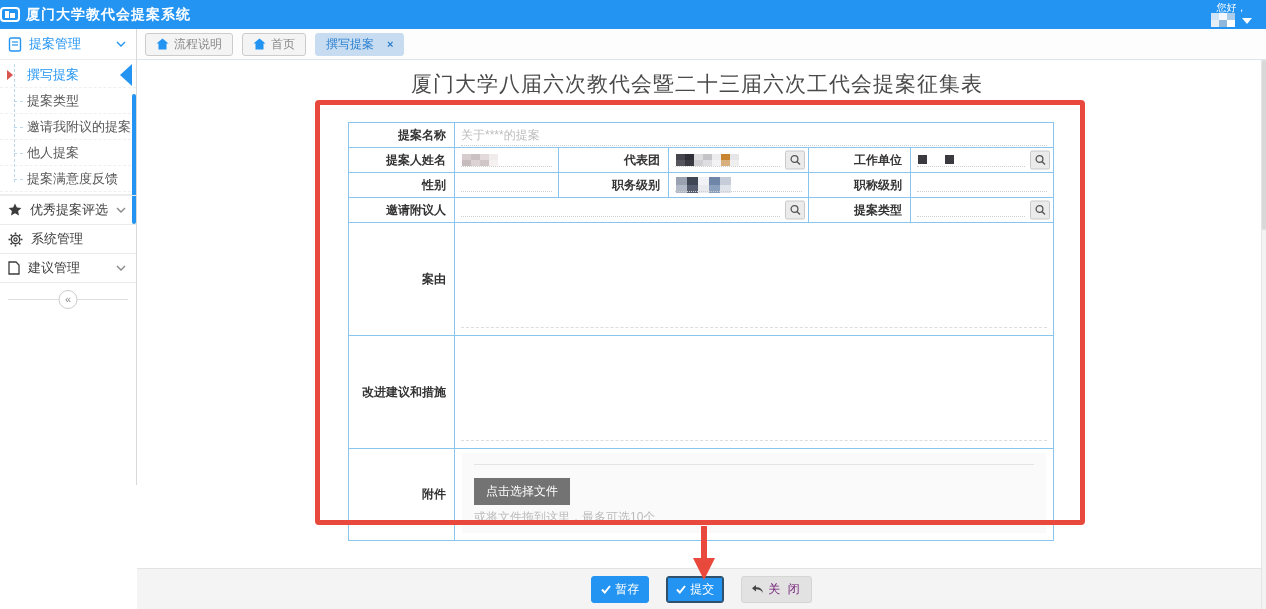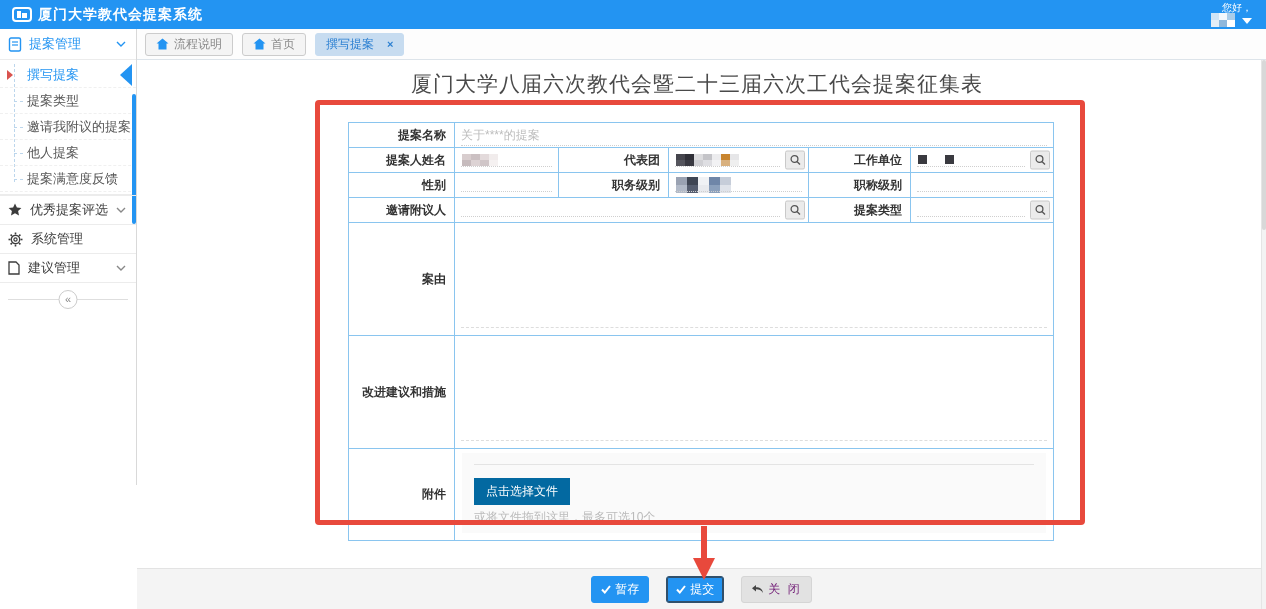--- a/index.html
+++ b/index.html
@@ -1,26 +1,26 @@
 <!DOCTYPE html>
 <html><head>
 <meta charset="utf-8">
 <style>
   * { margin:0; padding:0; box-sizing:border-box; }
   html,body { width:1266px; height:609px; }
   body { font-family:"Liberation Sans","DejaVu Sans",sans-serif; background:#fff; overflow:hidden; }
   #app { position:relative; width:1266px; height:609px; background:#fff; overflow:hidden; }
 
   
-  .topbar { position:absolute; left:0; top:0; width:1266px; height:29px; background:#2394f2; display:flex; align-items:center; padding:0 12px; z-index:5; }
+  .topbar { position:absolute; left:0; top:0; width:1266px; height:29px; background:#2394f2; display:flex; align-items:center; padding:0 0; z-index:5; }
   .logo-badge { width:20px; height:15px; border:2px solid #fff; border-radius:4px; margin-right:6px; position:relative; flex:0 0 auto; }
   .logo-badge::after { content:""; position:absolute; left:3px; top:2px; width:4px; height:7px; background:#fff; }
   .logo-badge::before { content:""; position:absolute; right:3px; top:4px; width:5px; height:5px; background:#fff; }
   .app-title { color:#fff; font-size:14px; font-weight:bold; letter-spacing:1px; }
-  .user-area { position:absolute; right:14px; top:2px; display:flex; flex-direction:column; align-items:flex-end; cursor:pointer; }
+  .user-area { position:absolute; right:14px; top:2px; display:flex; flex-direction:column; align-items:center; cursor:pointer; }
   .greeting { color:#fff; font-size:10px; line-height:11px; }
   .user-row { display:flex; align-items:center; gap:7px; }
   .caret-down { width:0; height:0; border-left:5px solid transparent; border-right:5px solid transparent; border-top:6px solid #fff; margin-top:2px; }
   .mosaic { display:grid; line-height:0; }
   .mosaic span { display:block; }
 
   
   .sidebar { position:absolute; left:0; top:29px; width:137px; height:456px; background:#fff; border-right:1px solid #d9d9d9; font-size:13px; color:#444; }
   .side-head { height:31px; display:flex; align-items:center; padding:0 8px; border-bottom:1px solid #ececec; cursor:pointer; position:relative; }
   .side-head .txt { margin-left:7px; }
@@ -59,21 +59,21 @@
   .cell-pad { padding:0 6px; position:relative; height:100%; }
   .dotted { position:absolute; left:6px; right:6px; bottom:5px; border-bottom:1px dotted #cfcfcf; }
   .dotted.short-r { right:28px; }
   input.flat { width:100%; border:none; outline:none; background:transparent; font-size:12px; color:#333; height:22px; border-bottom:1px dotted #cfcfcf; font-family:"Liberation Sans","DejaVu Sans",sans-serif; }
   input.flat::placeholder { color:#bdbdbd; }
   .lookup { position:absolute; right:3px; top:50%; transform:translateY(-50%); width:20px; height:19px; background:#ebebeb; border:1px solid #c9c9c9; border-radius:2px; display:flex; align-items:center; justify-content:center; cursor:pointer; }
   .ta-line { position:absolute; left:6px; right:6px; bottom:7px; border-bottom:1px dashed #ddd; }
 
   .upload-box { position:absolute; left:7px; right:7px; top:4px; bottom:7px; background:#fafafa; cursor:pointer; }
   .upload-box .topline { position:absolute; left:12px; right:12px; top:11px; border-top:1px solid #e4e4e4; }
-  .upload-btn { position:absolute; left:12px; top:25px; background:#0369a1; color:#fff; border:none; font-size:12px; padding:5px 12px; cursor:pointer; font-family:Liberation Mono, monospace; }
+  .upload-btn { position:absolute; left:12px; top:25px; background:#737373; color:#fff; border:none; font-size:12px; padding:5px 12px; cursor:pointer; font-family:Liberation Mono, monospace; }
   .upload-hint { position:absolute; left:12px; top:56px; color:#bbb; font-size:12px; }
 
   
   .red-box { position:absolute; left:315px; top:100px; width:770px; height:425px; border:5px solid #e8493c; border-radius:4px; pointer-events:none; z-index:20; }
   .red-arrow { position:absolute; left:0; top:0; pointer-events:none; z-index:20; }
   .red-arrow .shaft { position:absolute; left:701px; top:526px; width:6px; height:34px; background:#e8493c; }
   .red-arrow .head { position:absolute; left:693px; top:558px; width:0; height:0; border-left:11px solid transparent; border-right:11px solid transparent; border-top:22px solid #e8493c; }
 
   
   .footer { position:absolute; left:137px; top:568px; width:1129px; height:41px; background:#f4f4f4; border-top:1px solid #e3e3e3; display:flex; align-items:center; justify-content:center; gap:17px; }

